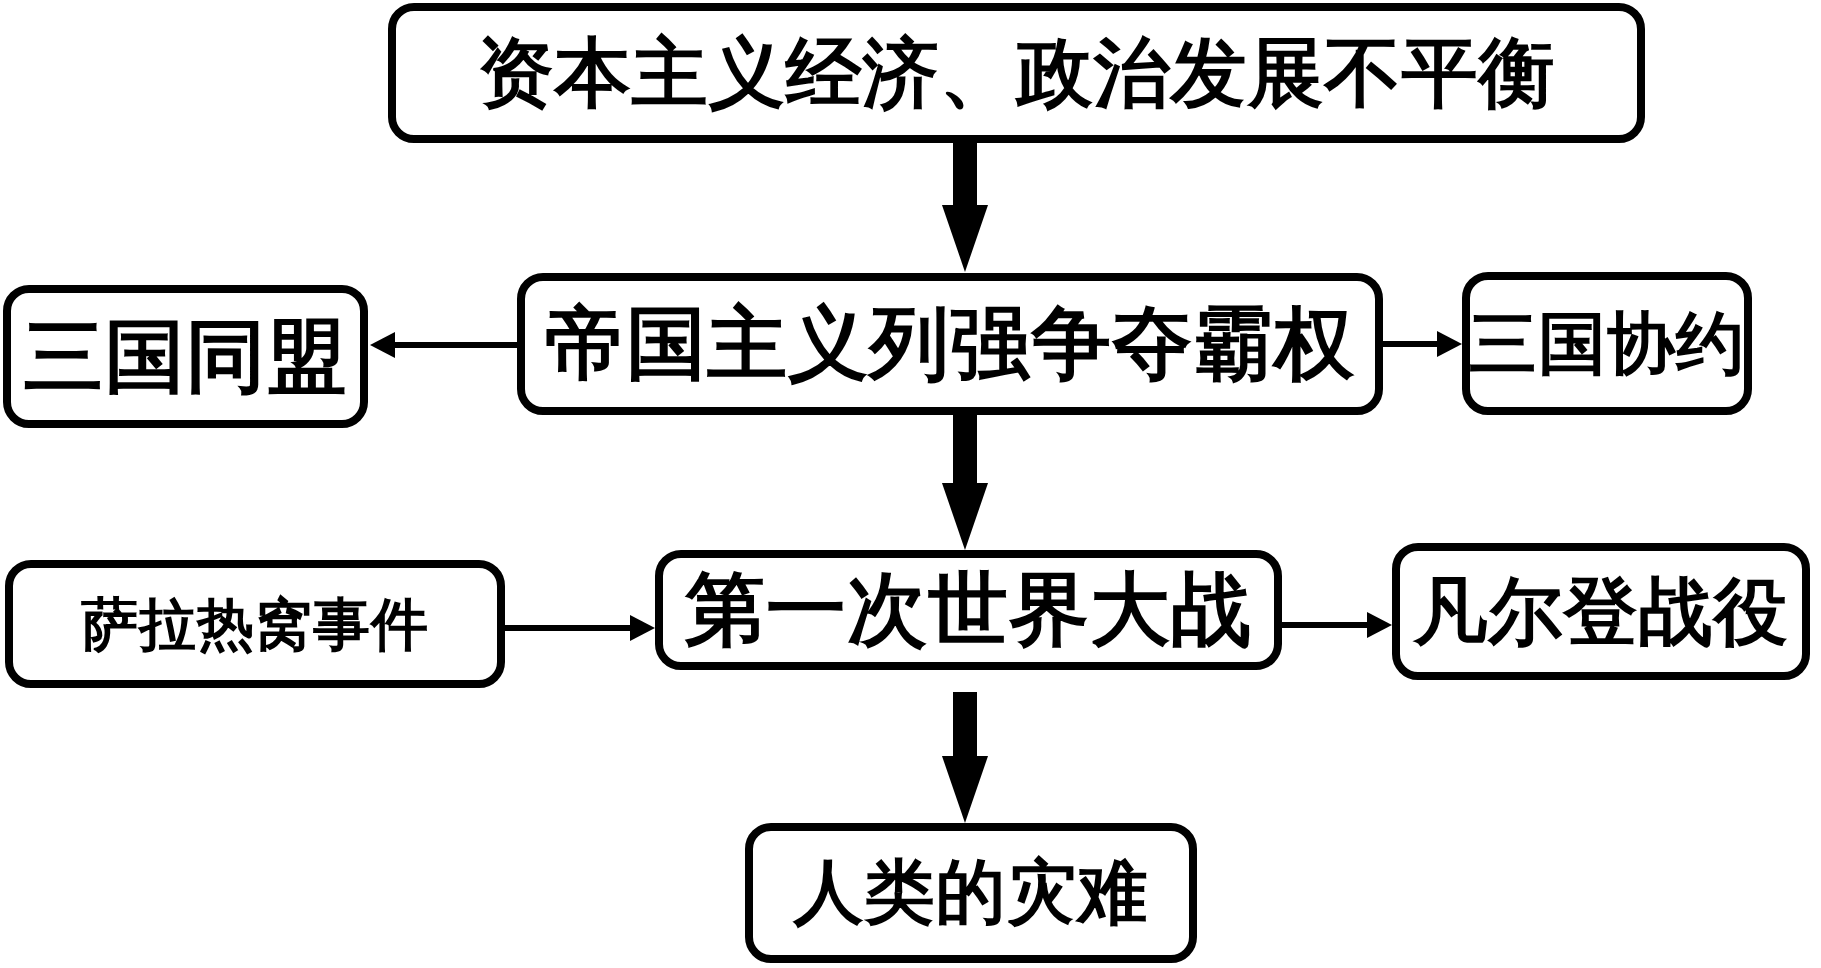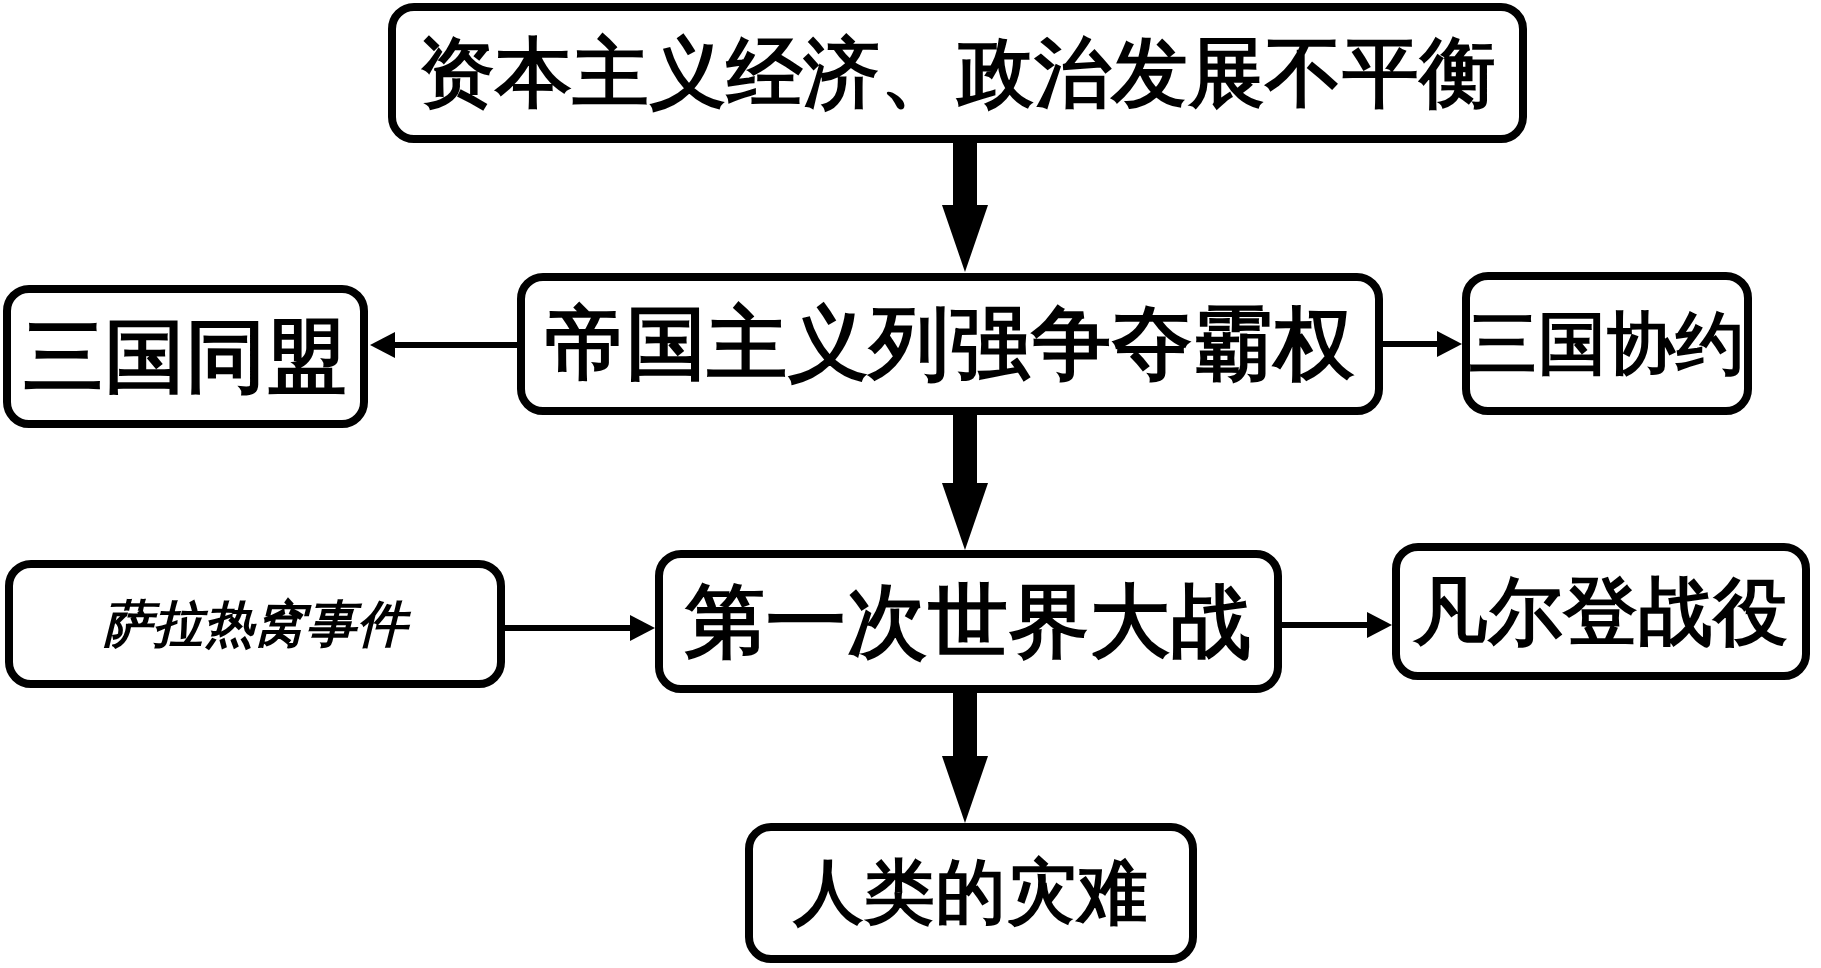--- a/index.html
+++ b/index.html
@@ -27,26 +27,26 @@
     align-items: center;
     justify-content: center;
     font-weight: bold;
     font-size: 76px;
     color: #000000;
     white-space: nowrap;
     line-height: 1;
     letter-spacing: 1px;
   }
   
-  .n-imbalance { left: 388px;  top: 3px;   width: 1139px; height: 140px; }
+  .n-imbalance { left: 388px;  top: 3px;   width: 1257px; height: 140px; }
   .n-alliance  { left: 3px;    top: 285px; width: 365px;  height: 143px; font-size: 80px; }
   .n-hegemony  { left: 517px;  top: 273px; width: 866px;  height: 142px; font-size: 80px; }
   .n-entente   { left: 1462px; top: 272px; width: 290px;  height: 143px; font-size: 68px; }
-  .n-sarajevo  { left: 5px;    top: 560px; width: 500px;  height: 128px; font-size: 50px; font-style: italic; }
-  .n-ww1       { left: 655px;  top: 550px; width: 627px;  height: 143px; font-size: 80px; }
+  .n-sarajevo  { left: 5px;    top: 560px; width: 500px;  height: 128px; font-size: 57px; }
+  .n-ww1       { left: 655px;  top: 550px; width: 627px;  height: 120px; font-size: 80px; }
   .n-verdun    { left: 1392px; top: 543px; width: 418px;  height: 137px; font-size: 74px; }
   .n-disaster  { left: 745px;  top: 823px; width: 452px;  height: 140px; font-size: 70px; }
 
   
   .varrow {
     position: absolute;
     width: 46px;
     display: flex;
     flex-direction: column;
     align-items: center;

